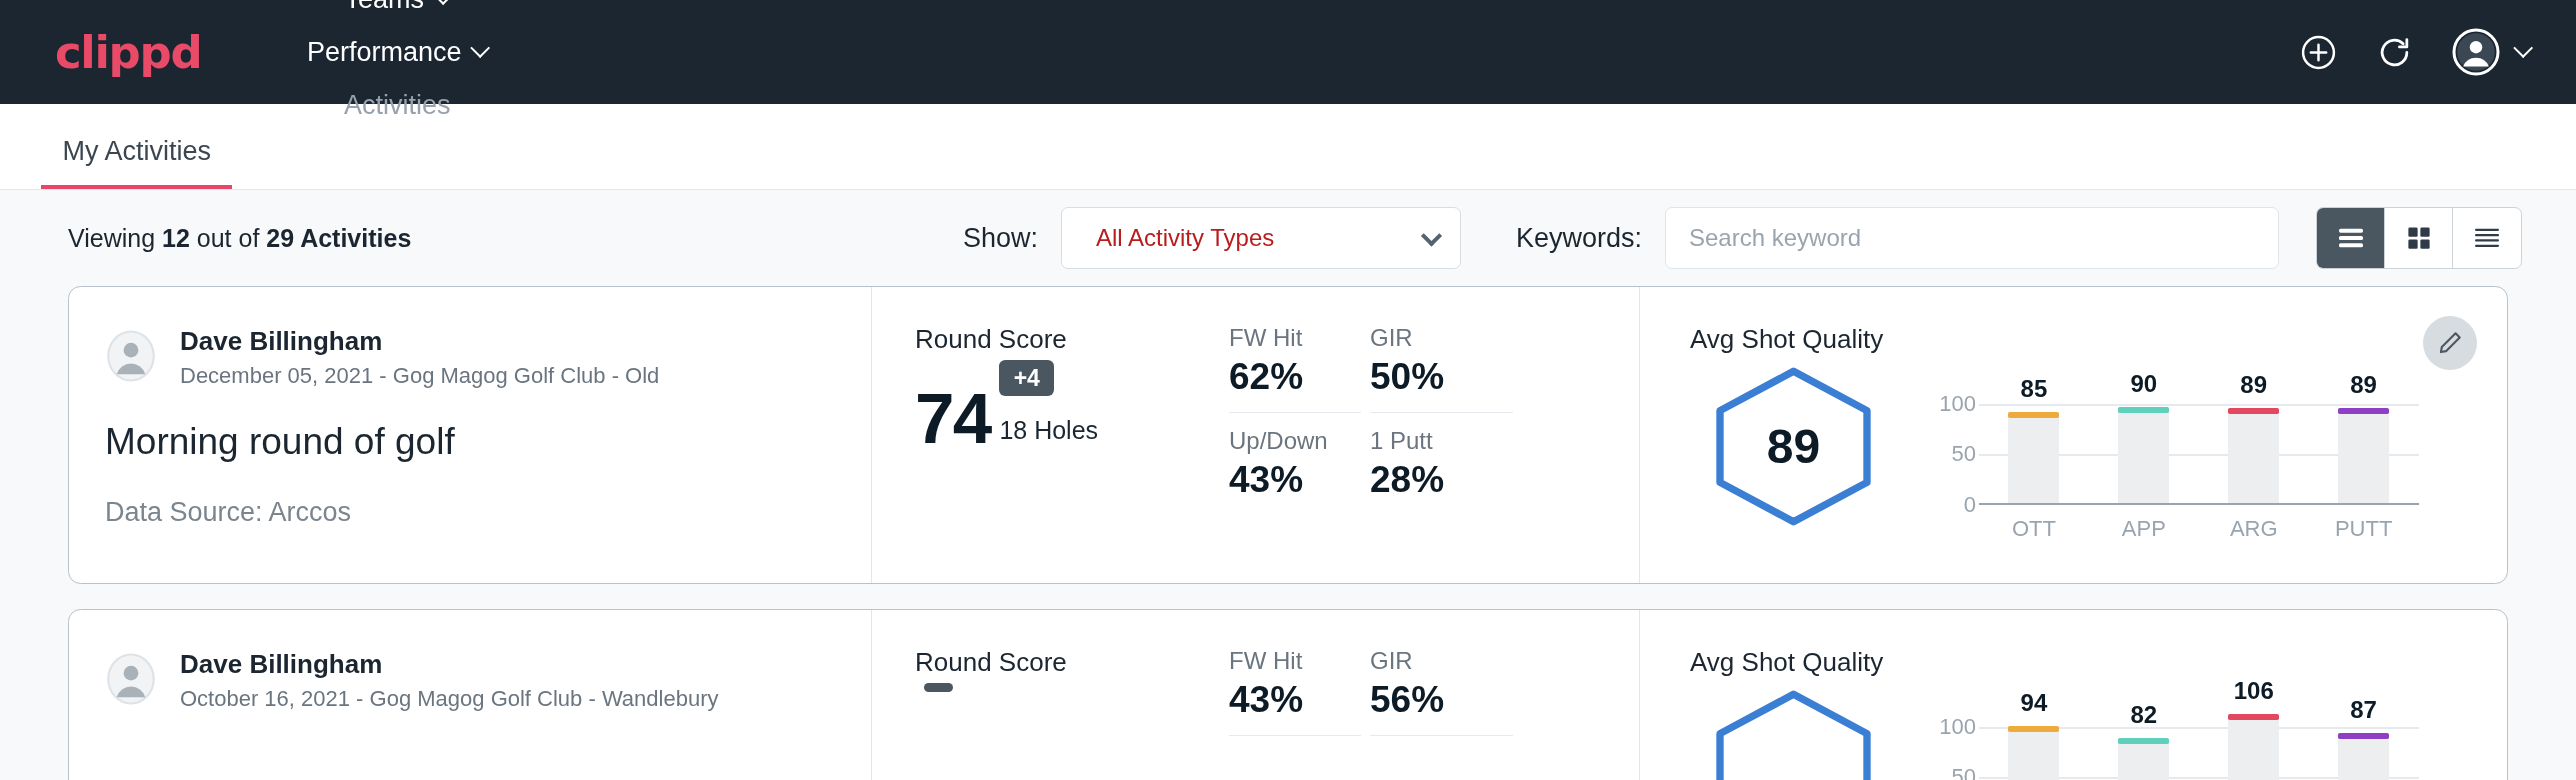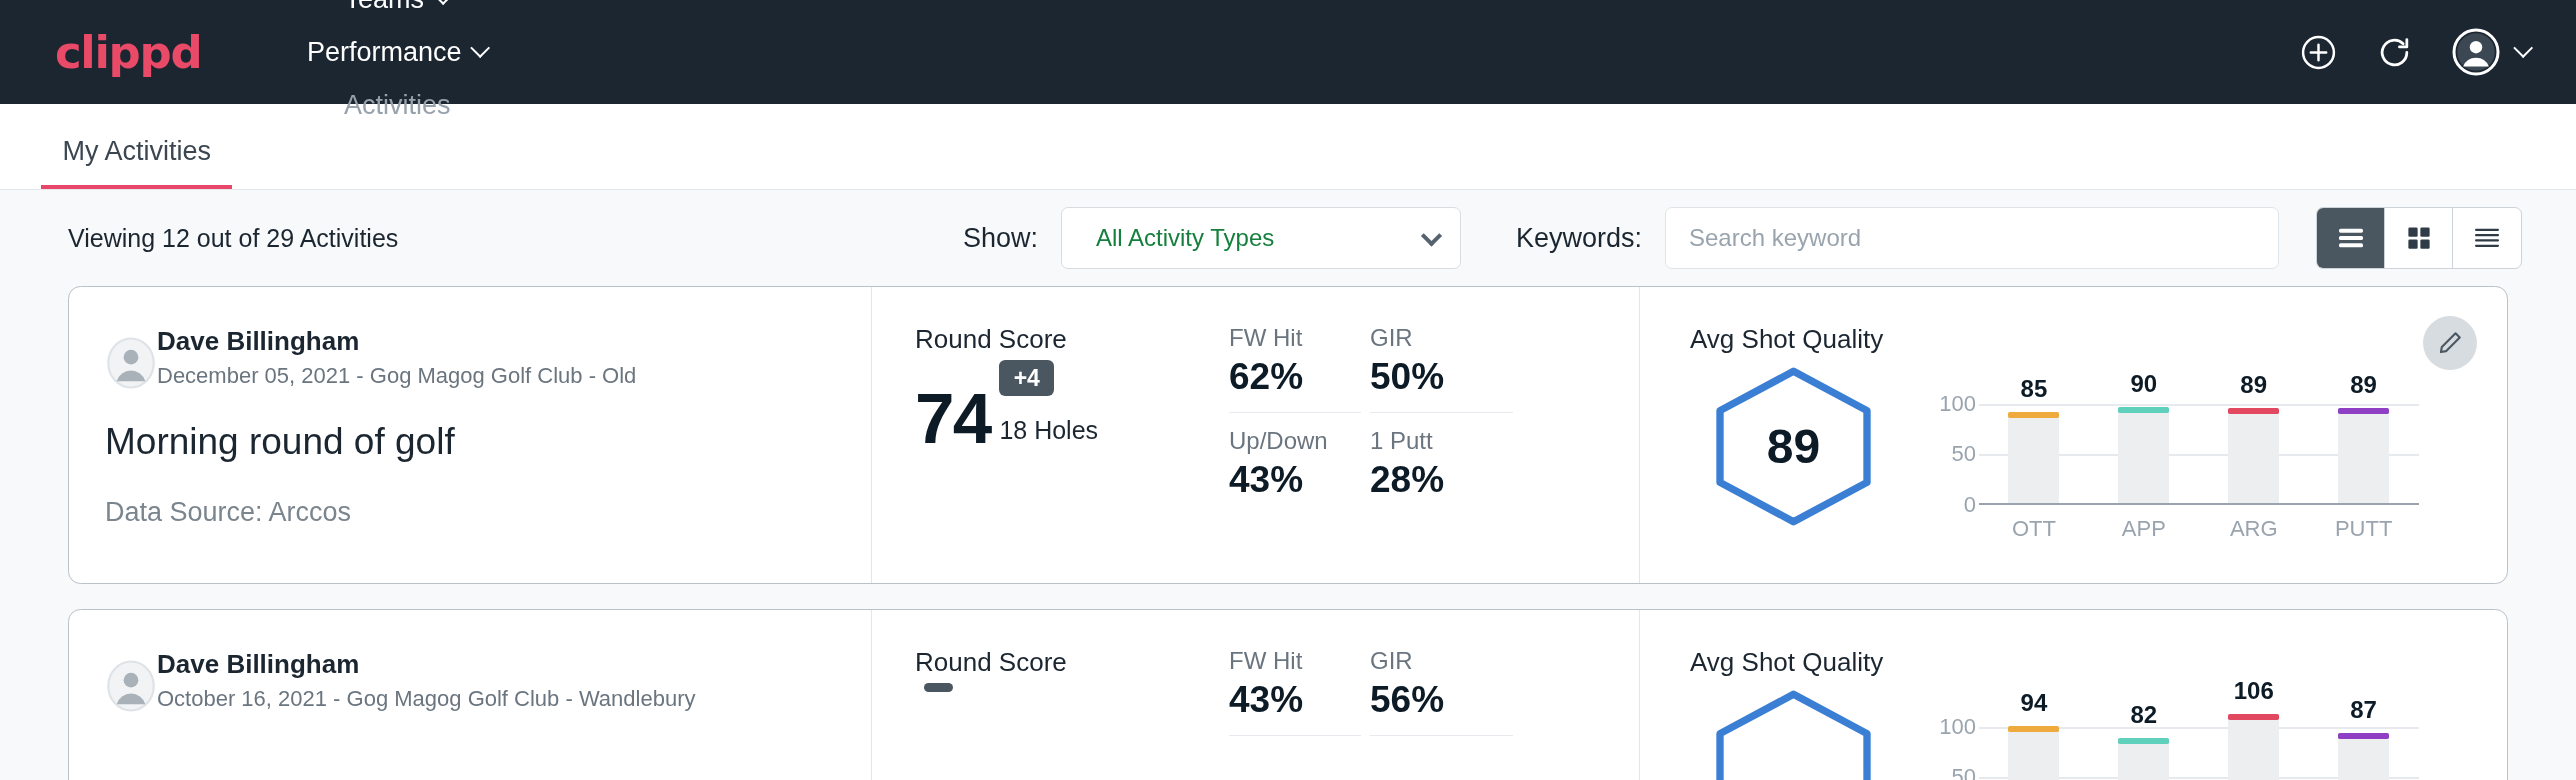--- a/index.html
+++ b/index.html
@@ -73,31 +73,31 @@
 
   
   .toolbar {
     height: 96px;
     display: flex;
     align-items: center;
     padding: 0 54px 0 68px;
     background: #f7f9fa;
   }
   .viewing { font-size: 25px; color: #1b2631; }
-  .viewing b { font-weight: 400; }
+  .viewing b { font-weight: 700; }
   .tb-spacer { flex: 1; }
   .show-label { font-size: 27px; color: #1b2631; margin-right: 23px; }
   .select {
     width: 400px; height: 62px;
     background: #fff;
     border: 0.9px solid #d8dde2;
     border-radius: 7.1px;
     display: flex; align-items: center;
     padding: 0 21.4px 0 34px;
-    font-size: 24px; color: #15803d;
+    font-size: 24px; color: #b91c1c;
     cursor: pointer;
   }
   .select .caret {
     margin-left: auto;
     width: 15px; height: 15px;
     border-right: 4.5px solid #56636f;
     border-bottom: 4.5px solid #56636f;
     transform: rotate(45deg) translate(-1.8px,-1.8px);
   }
   .kw-label { font-size: 27px; color: #1b2631; margin-left: 55px; margin-right: 23px; }
@@ -142,21 +142,21 @@
     position: relative;
     margin-bottom: 25px;
     overflow: hidden;
   }
 
   .col-left {
     width: 803px;
     padding: 37px 36px 0 36px;
     border-right: 0.9px solid #e3e7ea;
   }
-  .who { display: flex; align-items: flex-end; }
+  .who { display: flex; align-items: center; gap: 23px; }
   .who-txt { padding-top: 1.8px; }
   .who-name { font-size: 26px; font-weight: 700; color: #1b2631; line-height: 1.18; }
   .who-sub { font-size: 22px; color: #6a757f; margin-top: 6.2px; }
   .card-title { font-size: 37px; color: #1b2631; margin-top: 32px; font-weight: 400; }
   .card-src { font-size: 27px; color: #7b858e; margin-top: 34px; }
 
   .col-score { width: 357px; padding: 37px 0 0 43px; }
   .sec-head { font-size: 26px; color: #1b2631; }
   .score-row { display: flex; align-items: flex-end; margin-top: 5.4px; }
   .score-num { font-size: 71px; font-weight: 700; color: #0d1b26; line-height: 1.0; letter-spacing: -1.8px; }

